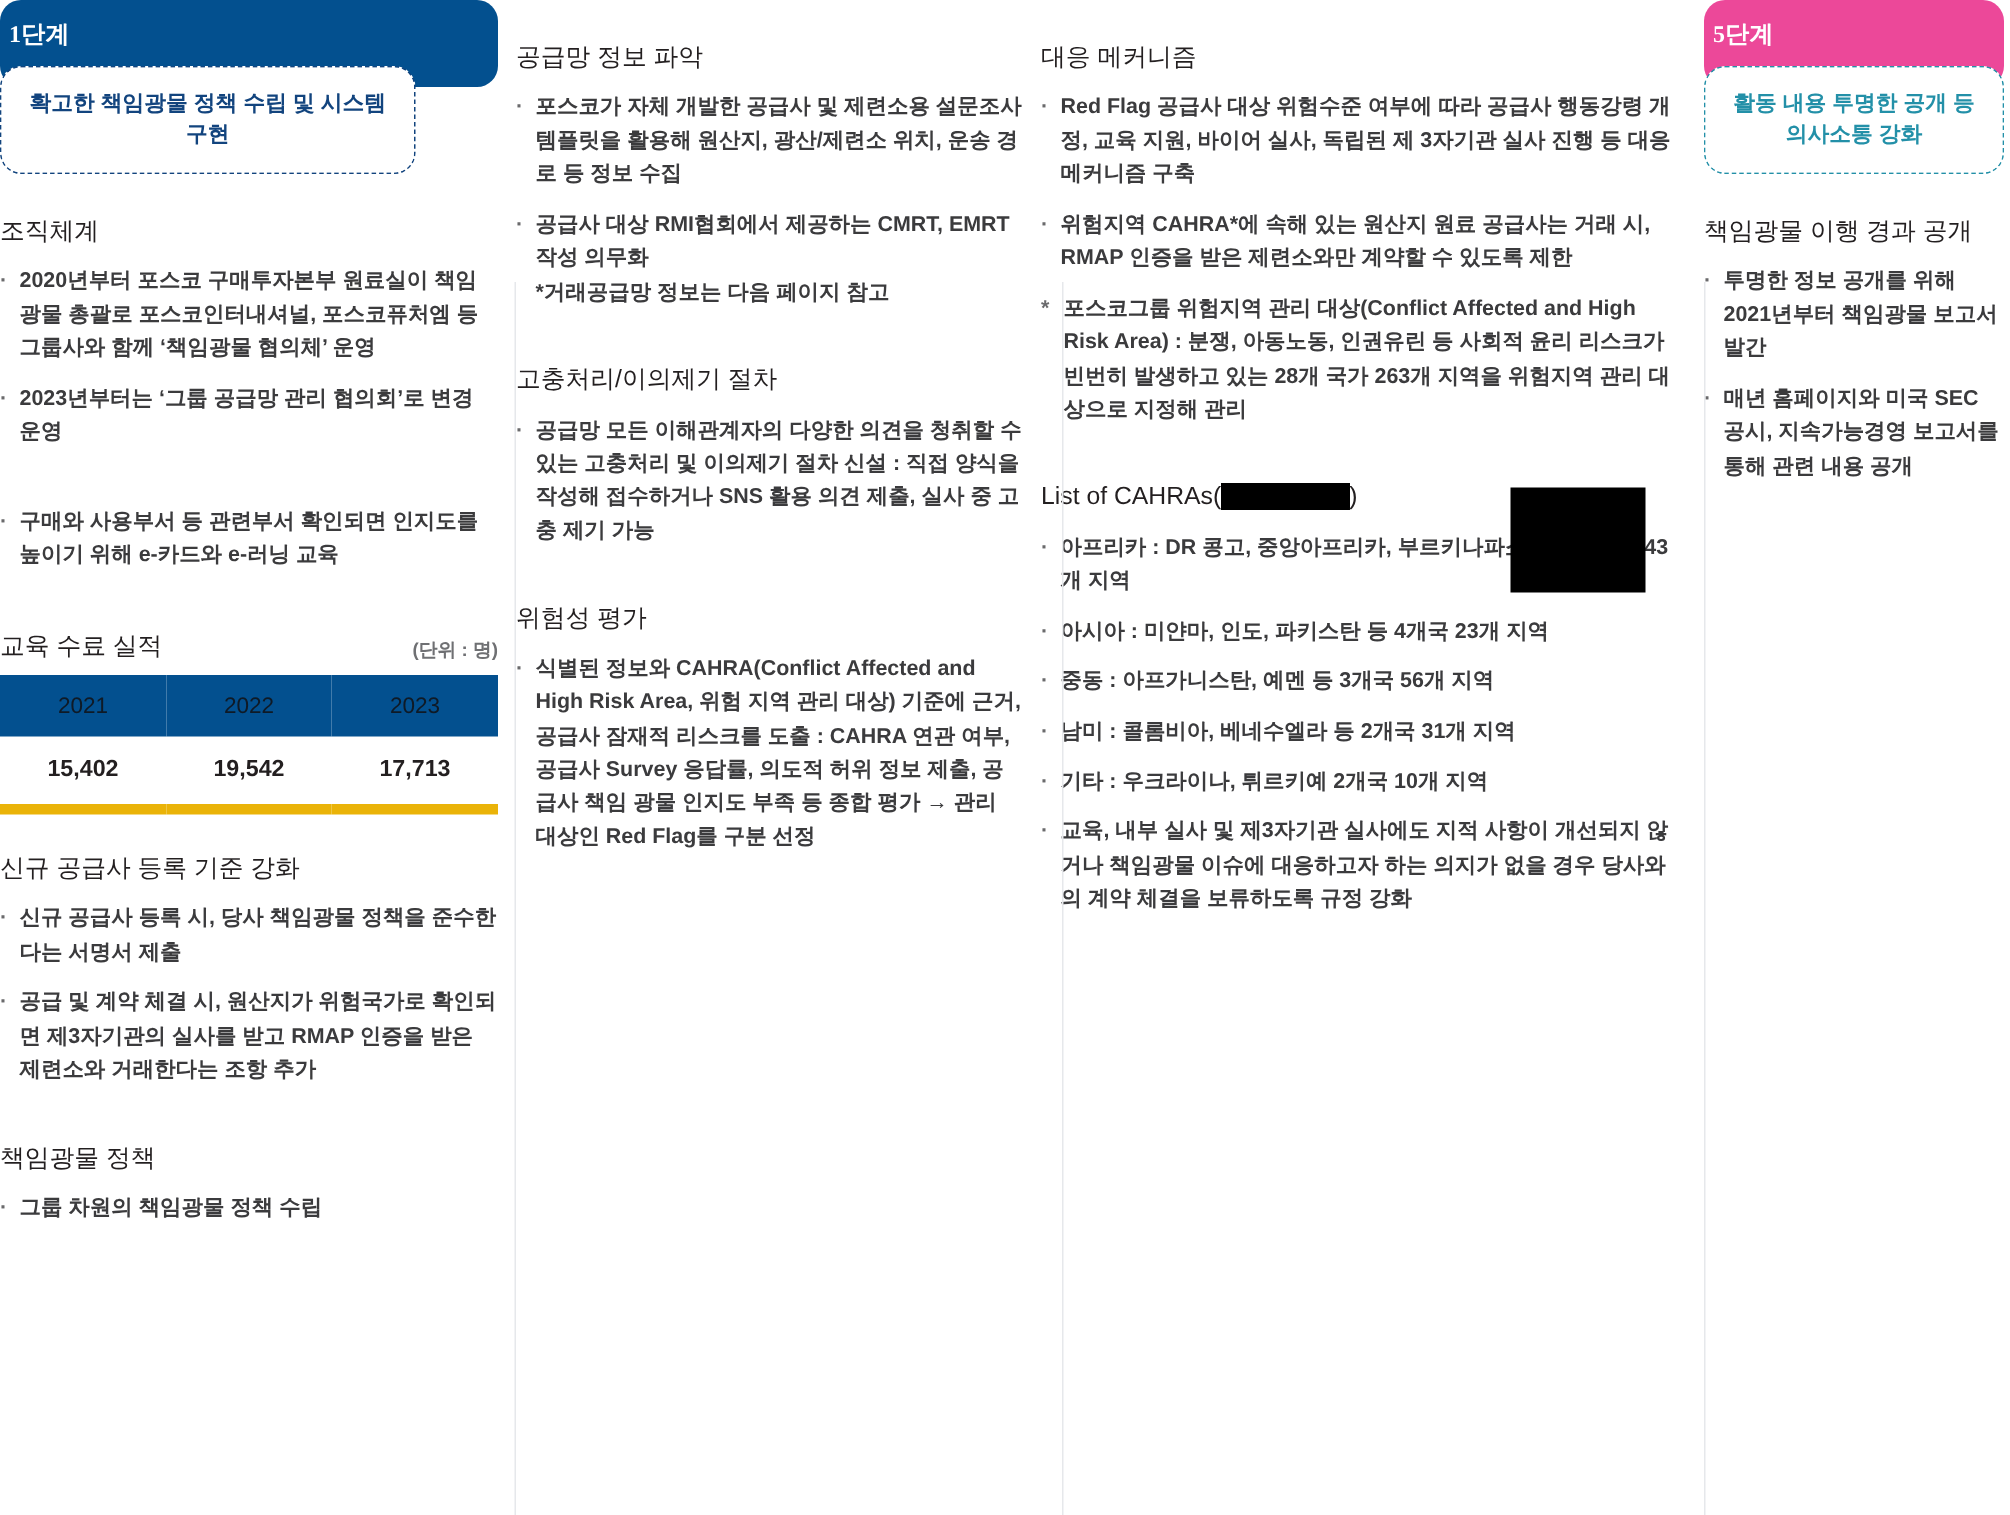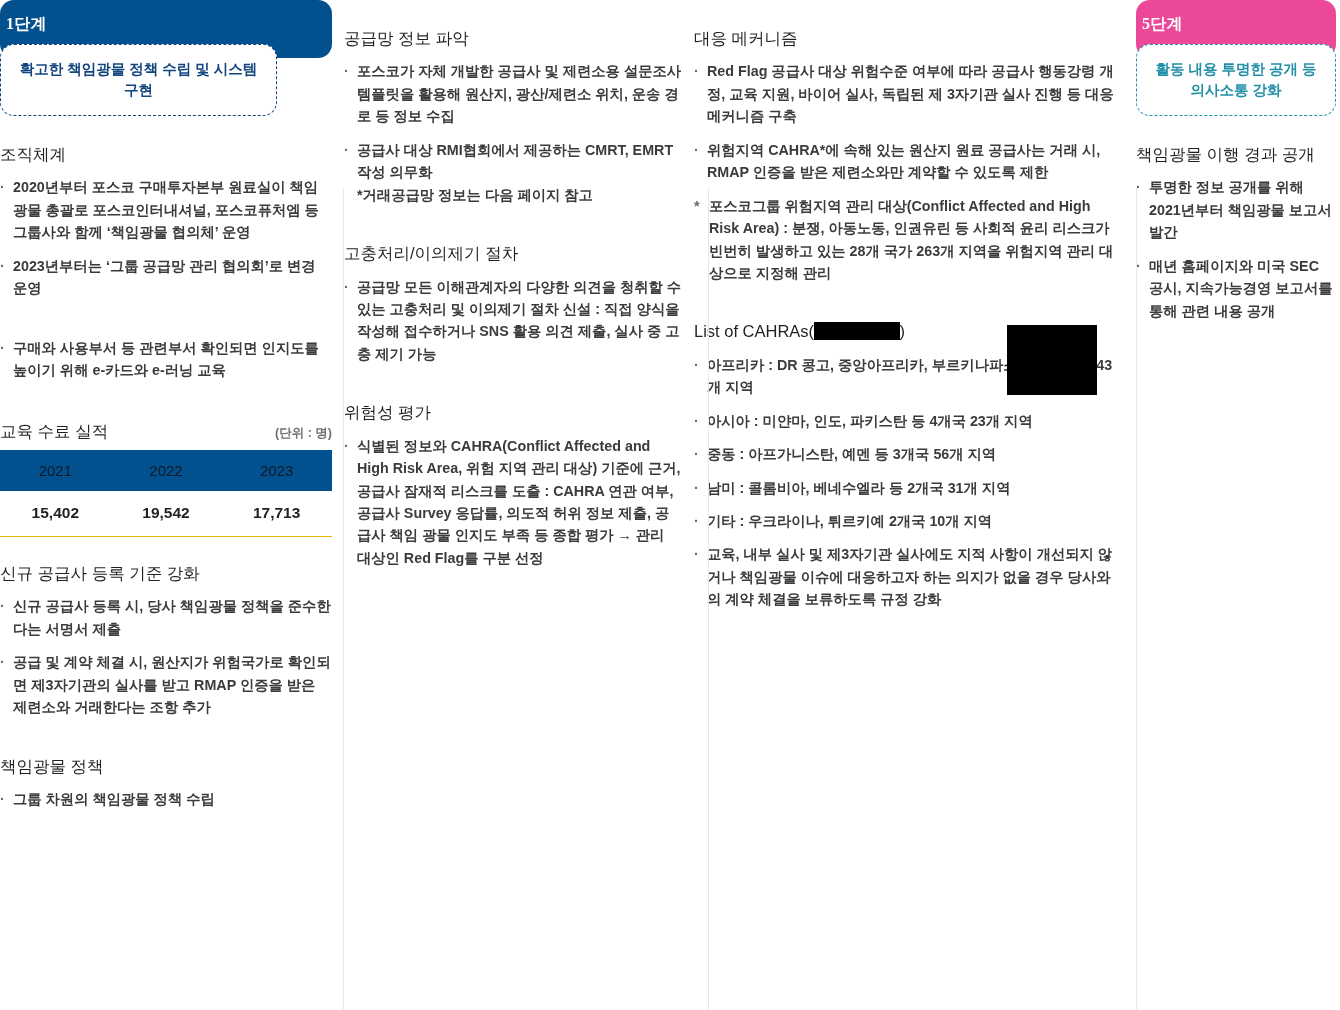--- a/index.html
+++ b/index.html
@@ -121,21 +121,21 @@
     font-weight: normal;
     padding: 12px 0;
     text-align: center;
   }
   table.edu tbody td {
     font-size: 15.5px;
     font-weight: bold;
     color: #231f20;
     padding: 13px 0 14px 0;
     text-align: center;
-    border-bottom: 1px solid #eab308;
+    border-bottom: 7px solid #eab308;
   }
 
   
   .redact-box {
     position: absolute;
     background: #000000;
     z-index: 5;
   }
   .hl-black {
     background: #000000;

